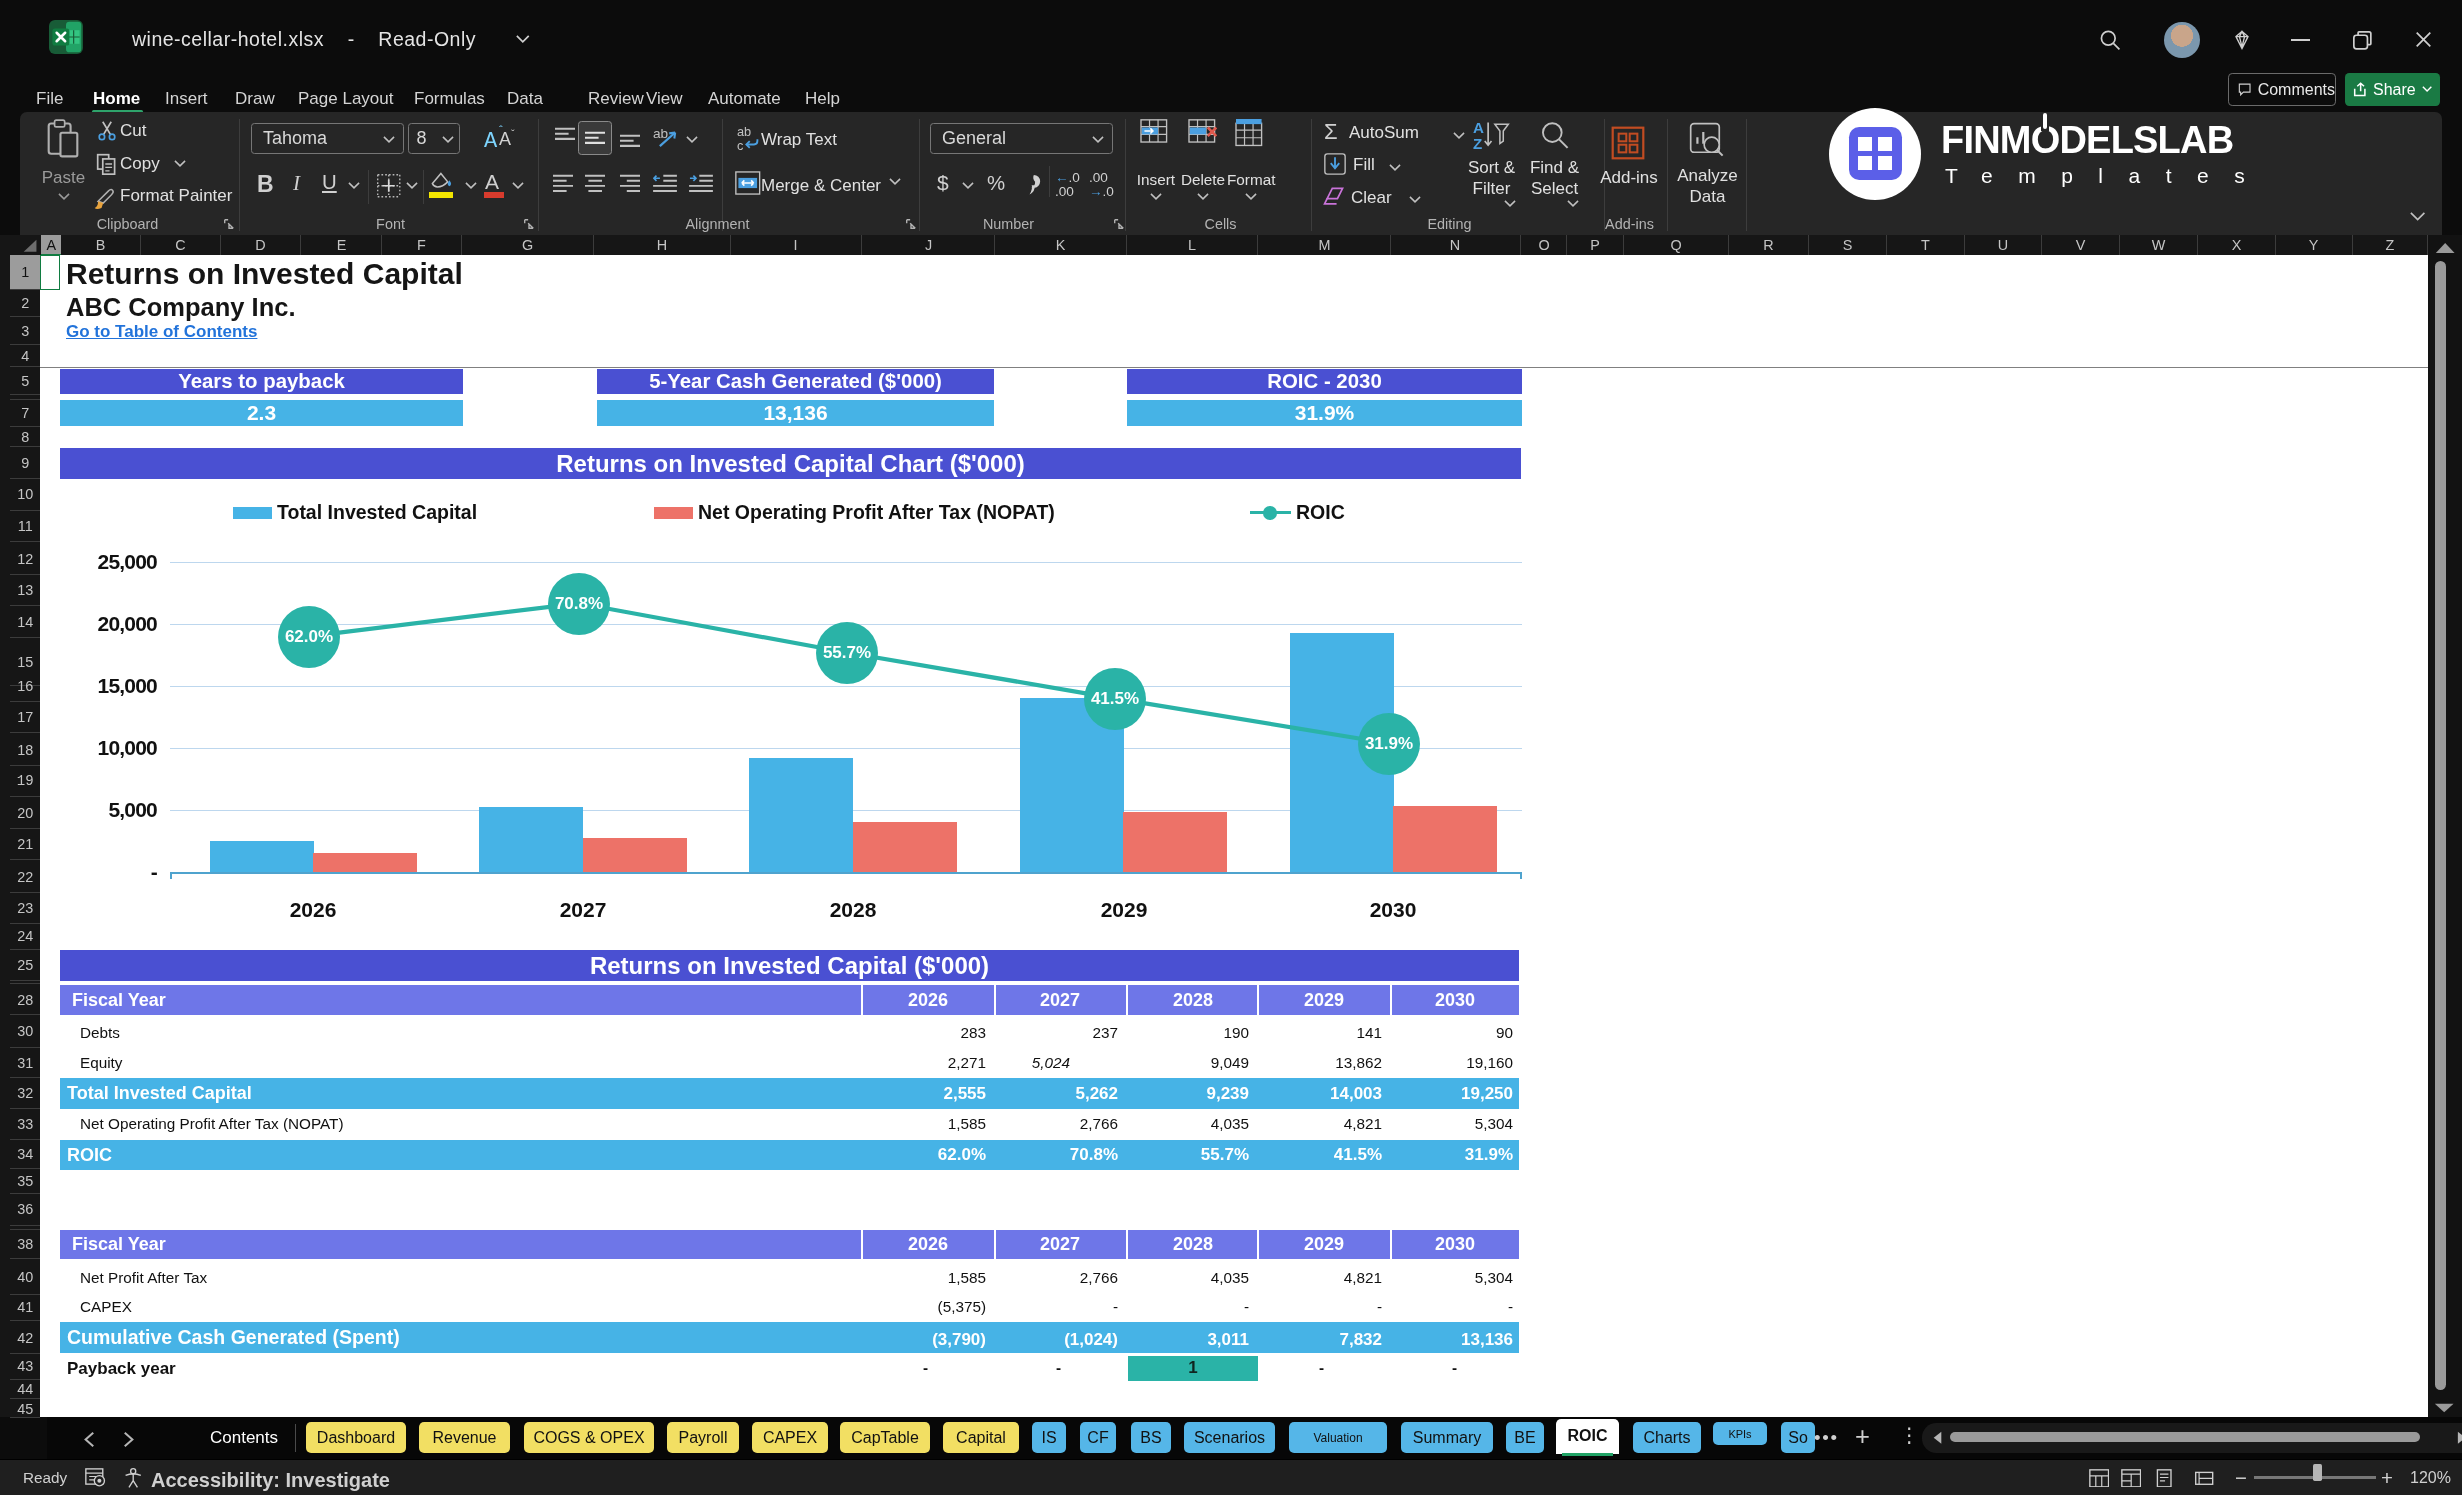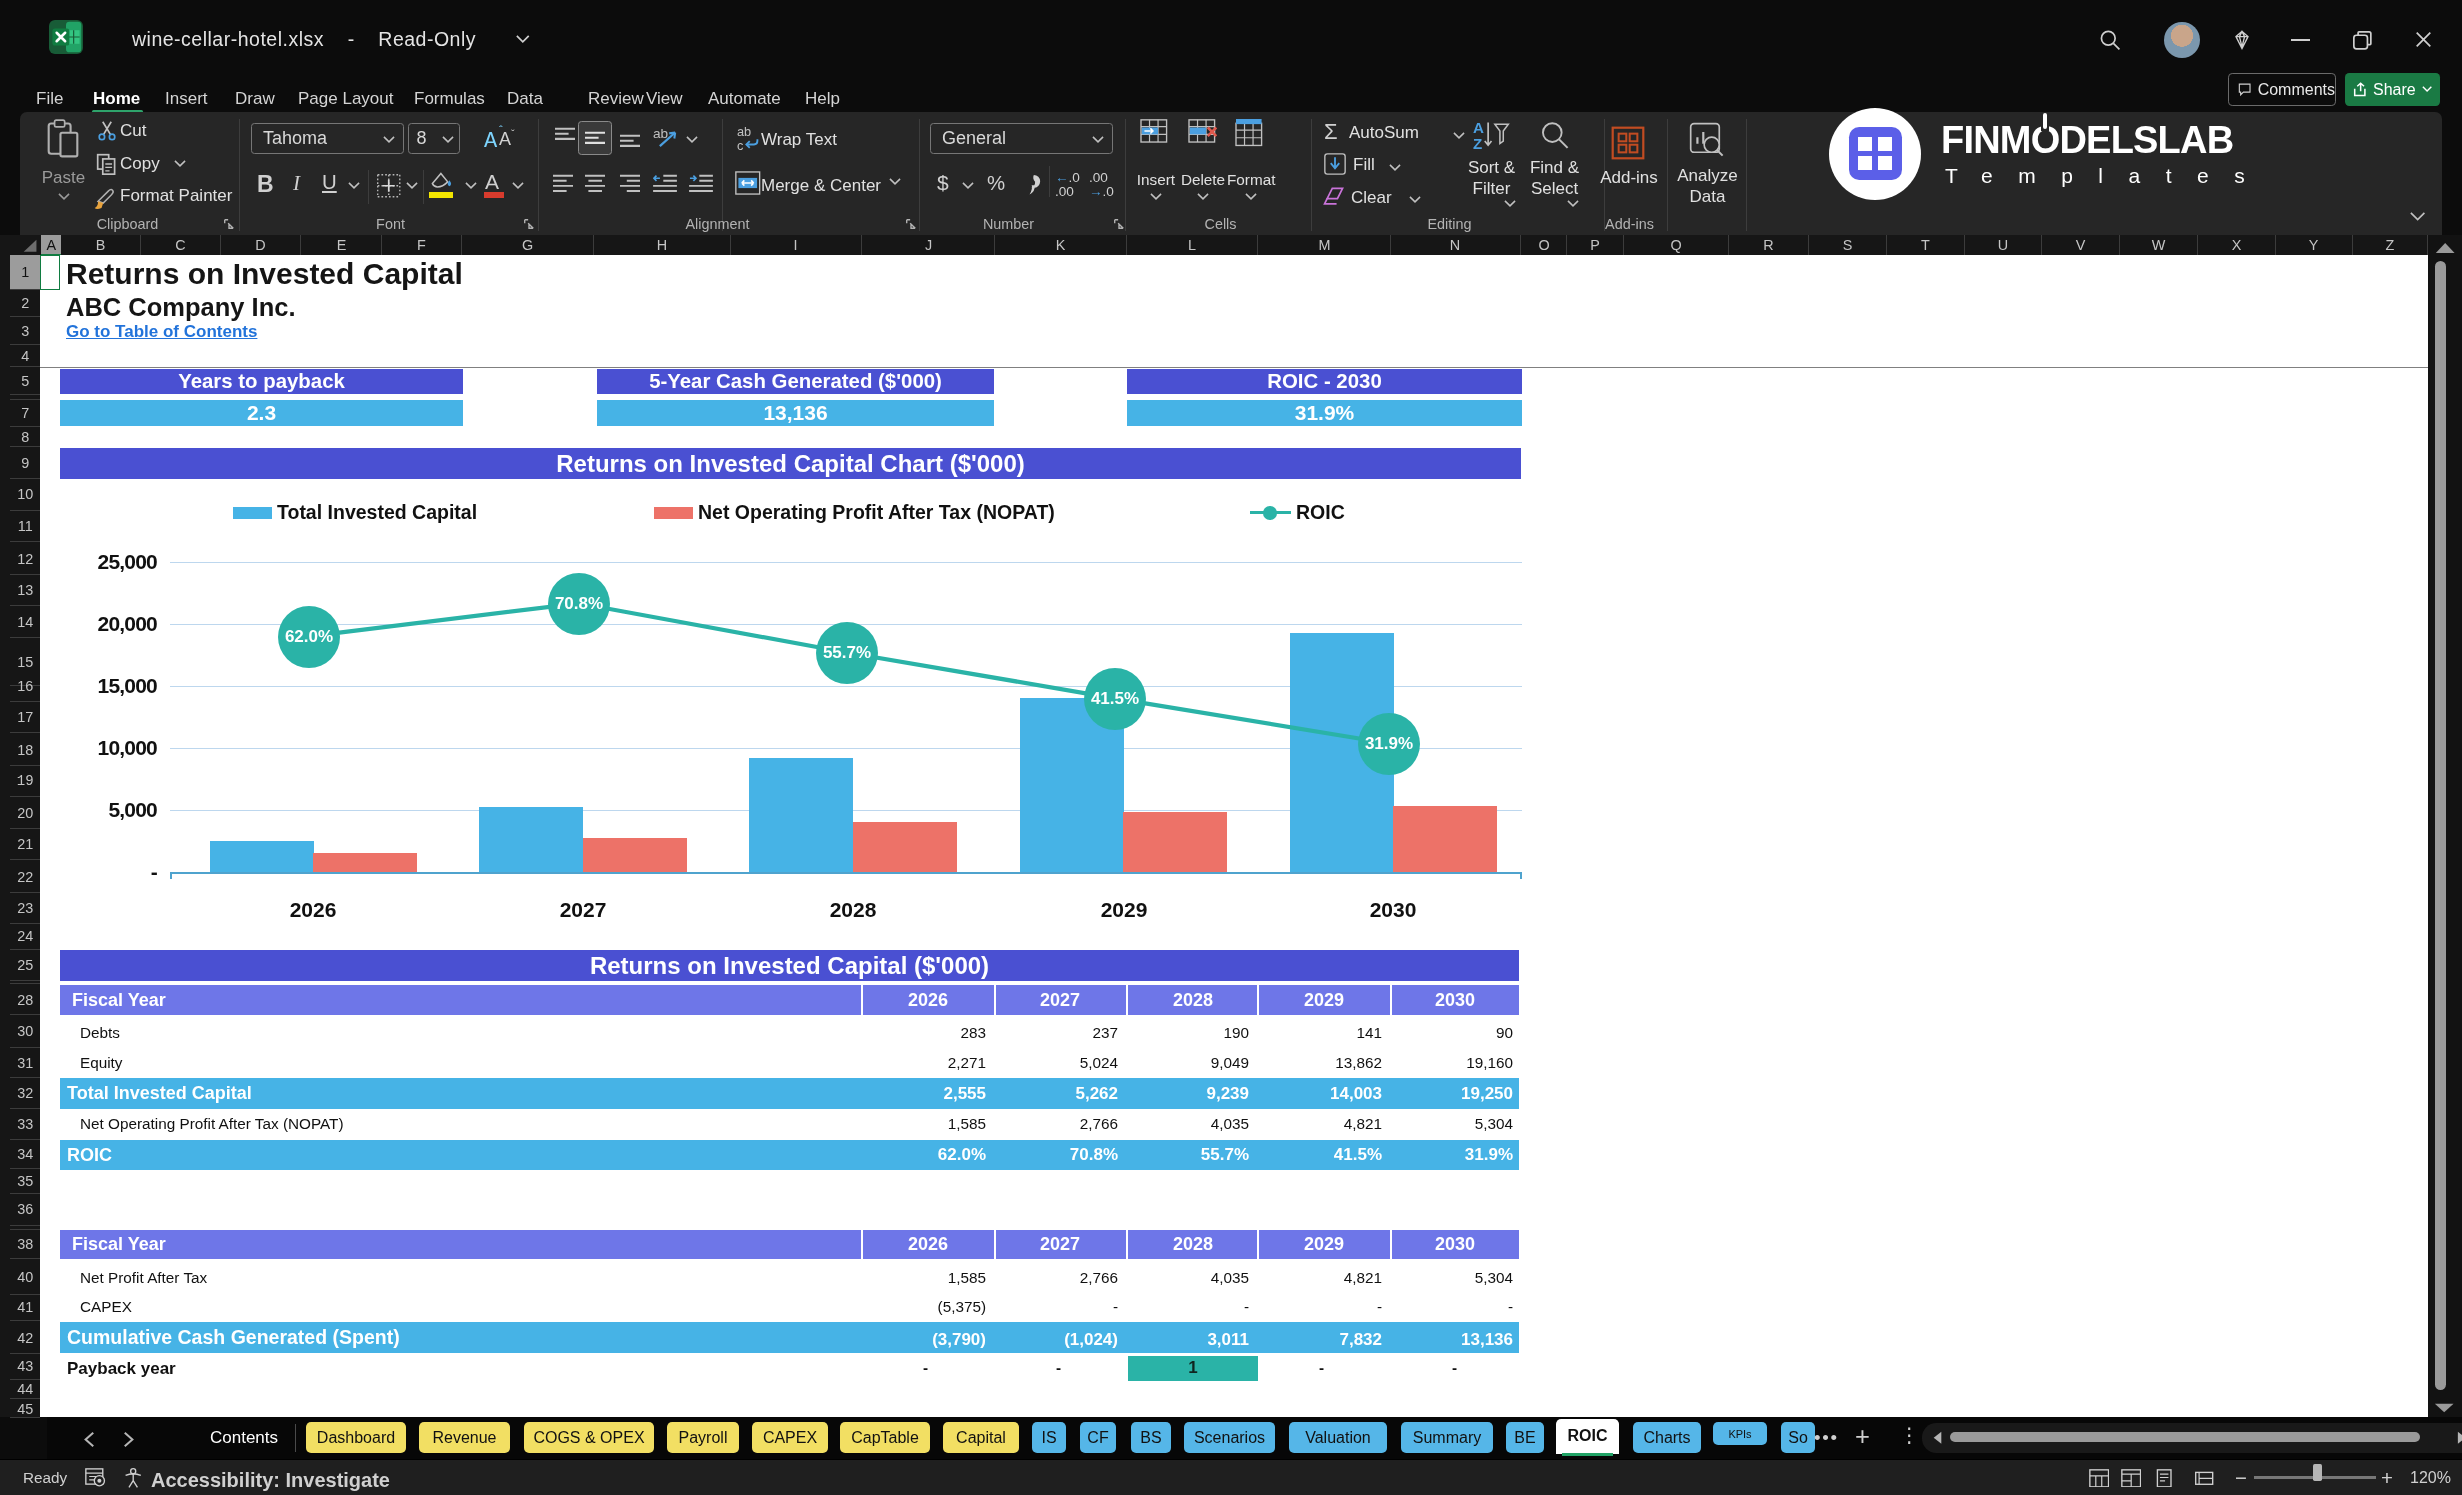--- a/index.html
+++ b/index.html
@@ -521,21 +521,21 @@
 
     <div class="num" style="top:1024px;">
         <i style="right:1476px;">283</i>
         <i style="right:1344px;">237</i>
         <i style="right:1213px;">190</i>
         <i style="right:1080px;">141</i>
         <i style="right:949px;">90</i>
       </div>
     <div class="num" style="top:1054px;">
         <i style="right:1476px;">2,271</i>
-        <i style="right:1344px;">5,024</i>
+        <i style="right:1392px;font-style:italic;">5,024</i>
         <i style="right:1213px;">9,049</i>
         <i style="right:1080px;">13,862</i>
         <i style="right:949px;">19,160</i>
       </div>
     <div class="num numb" style="top:1084px;">
         <i style="right:1476px;">2,555</i>
         <i style="right:1344px;">5,262</i>
         <i style="right:1213px;">9,239</i>
         <i style="right:1080px;">14,003</i>
         <i style="right:949px;">19,250</i>
@@ -633,21 +633,21 @@
         <div style="position:absolute;left:372px;top:5.1px;width:91px;height:31px;background:#F2DF63;border-radius:5.1px;color:#111;font-size:16px;display:flex;align-items:center;justify-content:center;overflow:hidden;">Revenue</div>
         <div style="position:absolute;left:477px;top:5.1px;width:130px;height:31px;background:#F2DF63;border-radius:5.1px;color:#111;font-size:16px;display:flex;align-items:center;justify-content:center;overflow:hidden;">COGS &amp; OPEX</div>
         <div style="position:absolute;left:620px;top:5.1px;width:72px;height:31px;background:#F2DF63;border-radius:5.1px;color:#111;font-size:16px;display:flex;align-items:center;justify-content:center;overflow:hidden;">Payroll</div>
         <div style="position:absolute;left:705px;top:5.1px;width:76px;height:31px;background:#F2DF63;border-radius:5.1px;color:#111;font-size:16px;display:flex;align-items:center;justify-content:center;overflow:hidden;">CAPEX</div>
         <div style="position:absolute;left:793px;top:5.1px;width:90px;height:31px;background:#F2DF63;border-radius:5.1px;color:#111;font-size:16px;display:flex;align-items:center;justify-content:center;overflow:hidden;">CapTable</div>
         <div style="position:absolute;left:896px;top:5.1px;width:76px;height:31px;background:#F2DF63;border-radius:5.1px;color:#111;font-size:16px;display:flex;align-items:center;justify-content:center;overflow:hidden;">Capital</div>
         <div style="position:absolute;left:985px;top:5.1px;width:34px;height:31px;background:#55B6E8;border-radius:5.1px;color:#111;font-size:16px;display:flex;align-items:center;justify-content:center;overflow:hidden;">IS</div>
         <div style="position:absolute;left:1033px;top:5.1px;width:36px;height:31px;background:#55B6E8;border-radius:5.1px;color:#111;font-size:16px;display:flex;align-items:center;justify-content:center;overflow:hidden;">CF</div>
         <div style="position:absolute;left:1084px;top:5.1px;width:40px;height:31px;background:#55B6E8;border-radius:5.1px;color:#111;font-size:16px;display:flex;align-items:center;justify-content:center;overflow:hidden;">BS</div>
         <div style="position:absolute;left:1137px;top:5.1px;width:91px;height:31px;background:#55B6E8;border-radius:5.1px;color:#111;font-size:16px;display:flex;align-items:center;justify-content:center;overflow:hidden;">Scenarios</div>
-        <div style="position:absolute;left:1242px;top:5.1px;width:98px;height:31px;background:#55B6E8;border-radius:5.1px;color:#111;font-size:16px;display:flex;align-items:center;justify-content:center;overflow:hidden;">Valuation</div>
+        <div style="position:absolute;left:1242px;top:5.1px;width:98px;height:31px;background:#55B6E8;border-radius:5.1px;color:#111;font-size:12px;display:flex;align-items:center;justify-content:center;overflow:hidden;">Valuation</div>
         <div style="position:absolute;left:1354px;top:5.1px;width:92px;height:31px;background:#55B6E8;border-radius:5.1px;color:#111;font-size:16px;display:flex;align-items:center;justify-content:center;overflow:hidden;">Summary</div>
         <div style="position:absolute;left:1459px;top:5.1px;width:38px;height:31px;background:#55B6E8;border-radius:5.1px;color:#111;font-size:16px;display:flex;align-items:center;justify-content:center;overflow:hidden;">BE</div>
         <div style="position:absolute;left:1586px;top:5.1px;width:68px;height:31px;background:#55B6E8;border-radius:5.1px;color:#111;font-size:16px;display:flex;align-items:center;justify-content:center;overflow:hidden;">Charts</div>
         <div style="position:absolute;left:1666px;top:5.1px;width:54px;height:23px;background:#55B6E8;border-radius:5.1px;color:#111;font-size:11px;display:flex;align-items:center;justify-content:center;overflow:hidden;">KPIs</div>
         <div style="position:absolute;left:1734px;top:5.1px;width:34px;height:31px;background:#55B6E8;border-radius:5.1px;color:#111;font-size:16px;display:flex;align-items:center;justify-content:center;overflow:hidden;">So</div>
         <div style="position:absolute;left:1509px;top:1.7px;width:63px;height:35px;background:#fff;border-radius:5.1px 5.1px 0 0;color:#111;font-size:16px;font-weight:bold;display:flex;align-items:center;justify-content:center;">ROIC</div>
         <div style="position:absolute;left:1515px;top:36px;width:51px;height:2.5px;background:#21A366;"></div>
       </div>
     <div class="abs" style="left:1767px;top:10.2px;font-size:18.7px;color:#cfcfcf;letter-spacing:1.7px;">•••</div>
     <div class="abs" style="left:1808px;top:5.1px;font-size:25.5px;color:#cfcfcf;">+</div>

